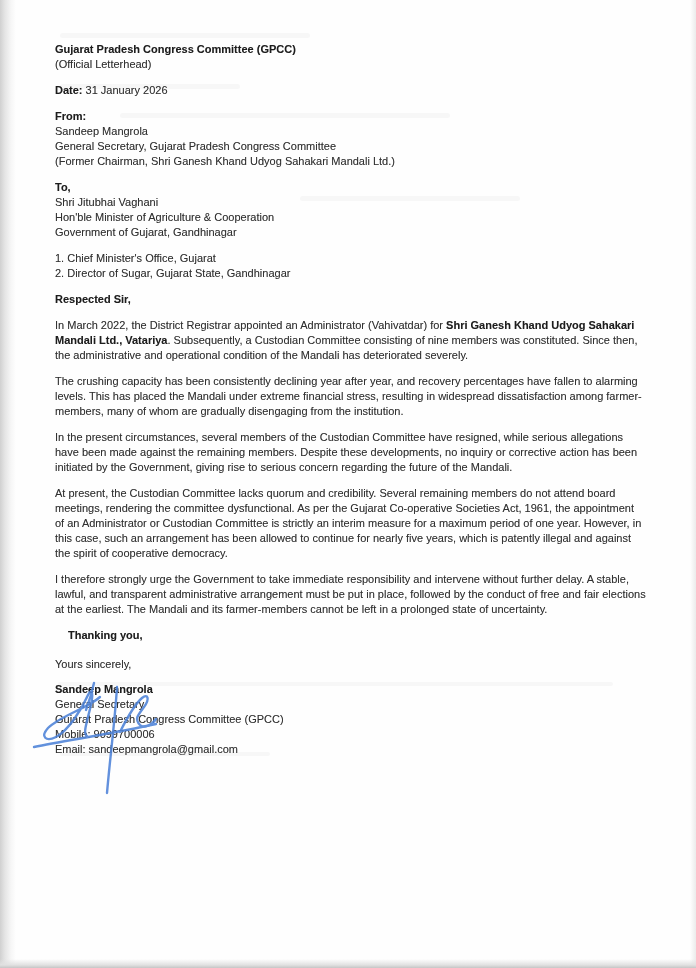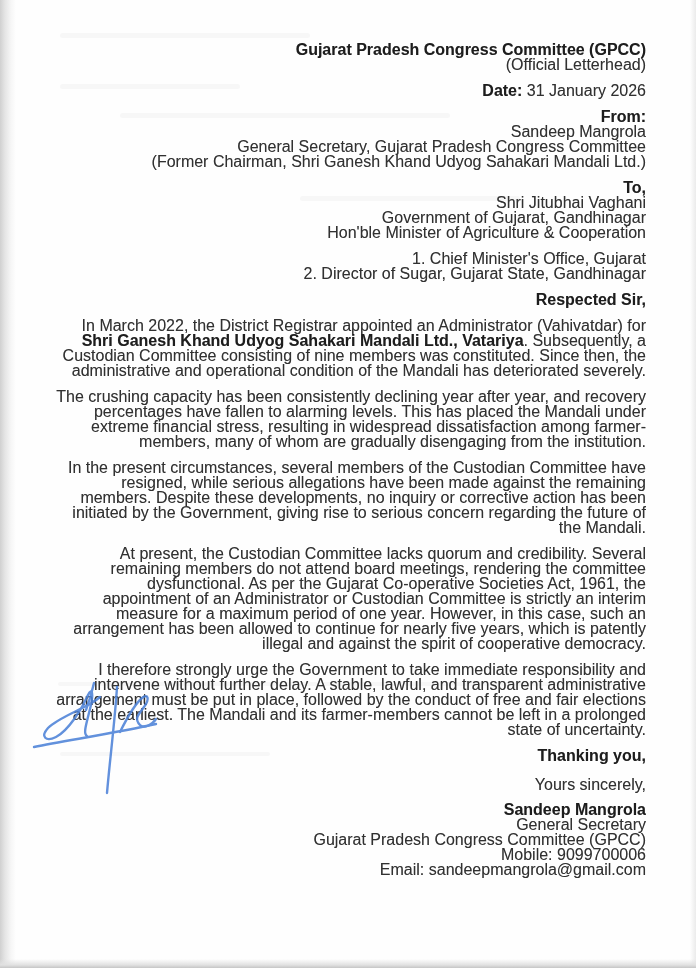--- a/index.html
+++ b/index.html
@@ -40,23 +40,22 @@
   }
   .s1{left:60px;top:33px;width:250px;}
   .s2{left:60px;top:84px;width:180px;}
   .s3{left:120px;top:113px;width:330px;}
   .s4{left:300px;top:196px;width:220px;}
   .s5{left:58px;top:682px;width:555px;height:4px;}
   .s6{left:60px;top:752px;width:210px;height:4px;}
 
   .letter{
     position:absolute;left:55px;top:42px;width:591px;
-    font-size:16px;line-height:15px;color:#313131;
+    font-size:11px;line-height:15px;color:#313131;
     text-shadow:0 0 0.4px rgba(40,40,40,0.35);
-    text-align:right;
   }
   .block{margin:0 0 11px 0;}
   .b{font-weight:bold;color:#1d1d1d;}
   .para{margin:0 0 11px 0;}
   .mb14{margin-bottom:14px;margin-left:13px;}
   .sig-space{margin-bottom:10px;}
   .sig-block div{margin:0;}
 
   .signature-svg{
     position:absolute;left:28px;top:680px;width:150px;height:118px;
@@ -94,22 +93,22 @@
     <div class="block">
       <div class="b">From:</div>
       <div>Sandeep Mangrola</div>
       <div>General Secretary, Gujarat Pradesh Congress Committee</div>
       <div>(Former Chairman, Shri Ganesh Khand Udyog Sahakari Mandali Ltd.)</div>
     </div>
 
     <div class="block">
       <div class="b">To,</div>
       <div>Shri Jitubhai Vaghani</div>
+      <div>Hon'ble Minister of Agriculture &amp; Cooperation</div>
       <div>Government of Gujarat, Gandhinagar</div>
-      <div>Hon'ble Minister of Agriculture &amp; Cooperation</div>
     </div>
 
     <div class="block">
       <div>1. Chief Minister's Office, Gujarat</div>
       <div>2. Director of Sugar, Gujarat State, Gandhinagar</div>
     </div>
 
 
     <div class="block b">Respected Sir,</div>
 

